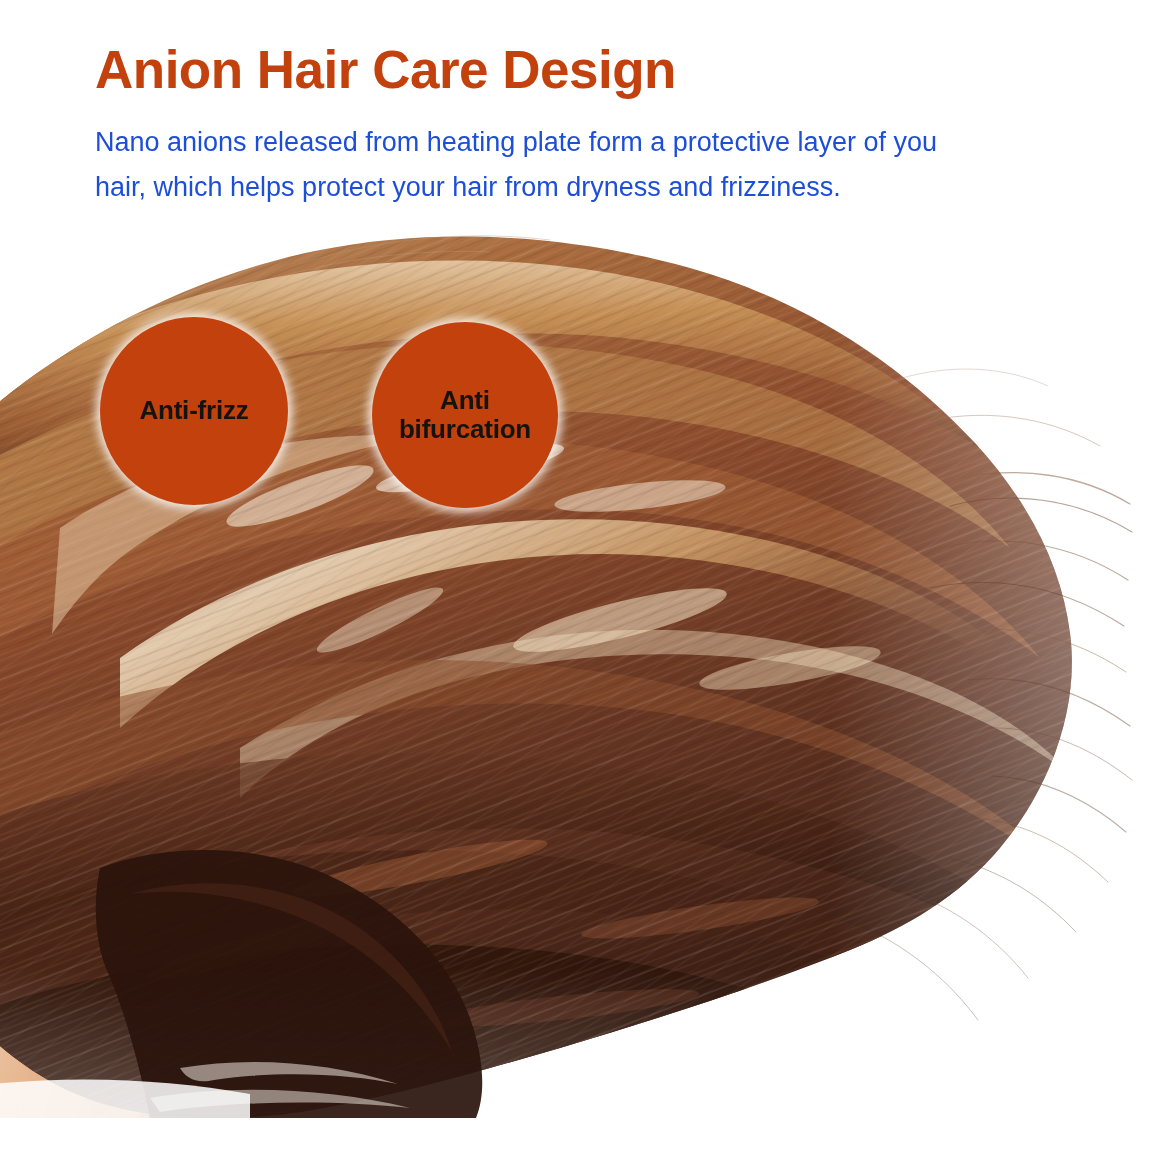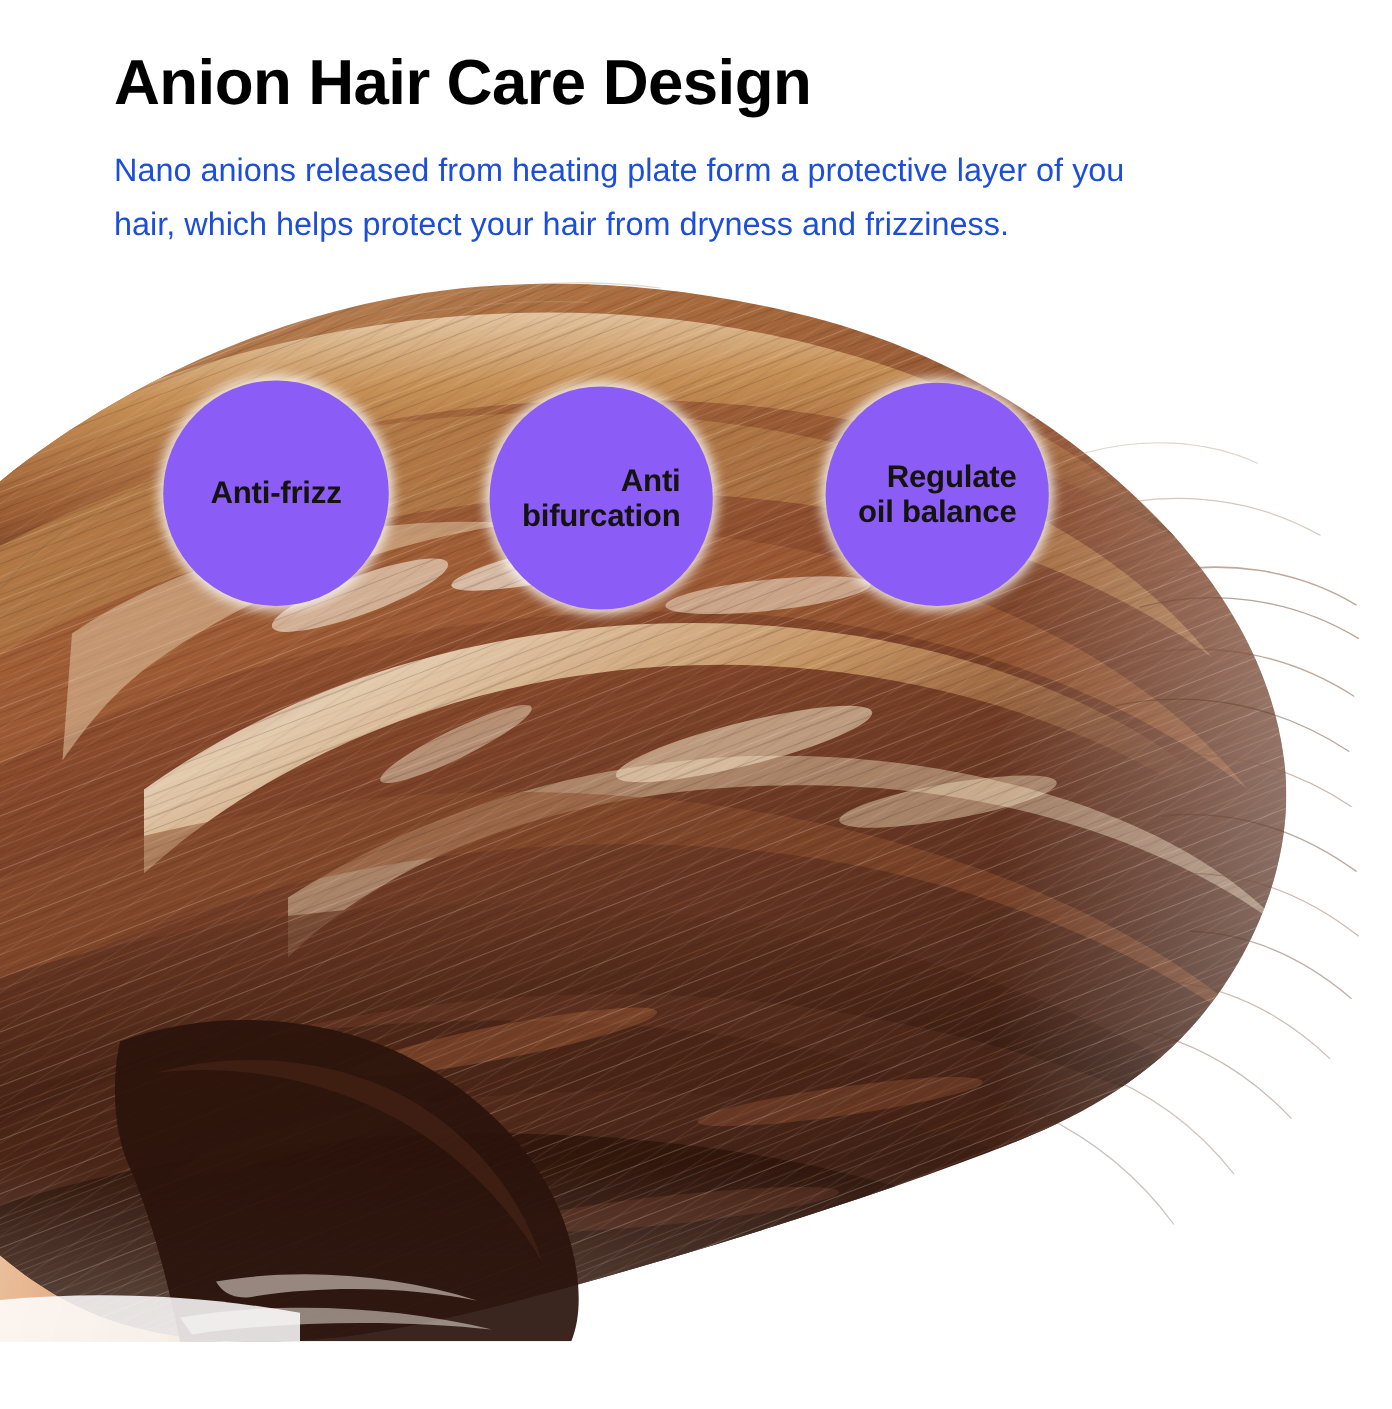--- a/index.html
+++ b/index.html
@@ -27,21 +27,21 @@
     position: absolute;
     left: 95px;
     top: 42px;
     width: 920px;
     z-index: 2;
   }
   #page-title {
     font-size: 53px;
     font-weight: 700;
     letter-spacing: -0.5px;
-    color: #000000;
+    color: #c2410c;
     line-height: 1.06;
     margin: 0 0 22px 0;
     white-space: nowrap;
   }
   #page-subtitle {
     font-size: 27px;
     font-weight: 400;
     color: #1d4ed8;
     line-height: 1.66;
     margin: 0;
@@ -58,27 +58,26 @@
     z-index: 3;
     overflow: hidden;
   }
   #hair-photo svg { display: block; width: 1160px; height: 890px; }
 
   
   .badge {
     position: absolute;
     z-index: 6;
     border-radius: 50%;
-    background: #8b5cf6;
+    background: #c2410c;
     display: flex;
     align-items: center;
     justify-content: center;
-    text-align: right;
+    text-align: center;
     box-shadow: 0 0 10px 4px rgba(253,252,250,0.85);
-    margin-left: 36px;
   }
   .badge-label {
     font-size: 25px;
     font-weight: 700;
     color: #15130f;
     line-height: 1.12;
     letter-spacing: -0.2px;
     padding: 0 6px;
     white-space: pre-line;
   }
@@ -346,20 +345,16 @@
 
   <div class="badge" id="badge-anti-frizz">
     <span class="badge-label">Anti-frizz</span>
   </div>
 
   <div class="badge" id="badge-anti-bifurcation">
     <span class="badge-label">Anti
 bifurcation</span>
   </div>
 
-  <div class="badge" id="badge-regulate-oil">
-    <span class="badge-label">Regulate
-oil balance</span>
-  </div>
 
   <div id="bottom-white"></div>
 
 </div>
 
 </body></html>

